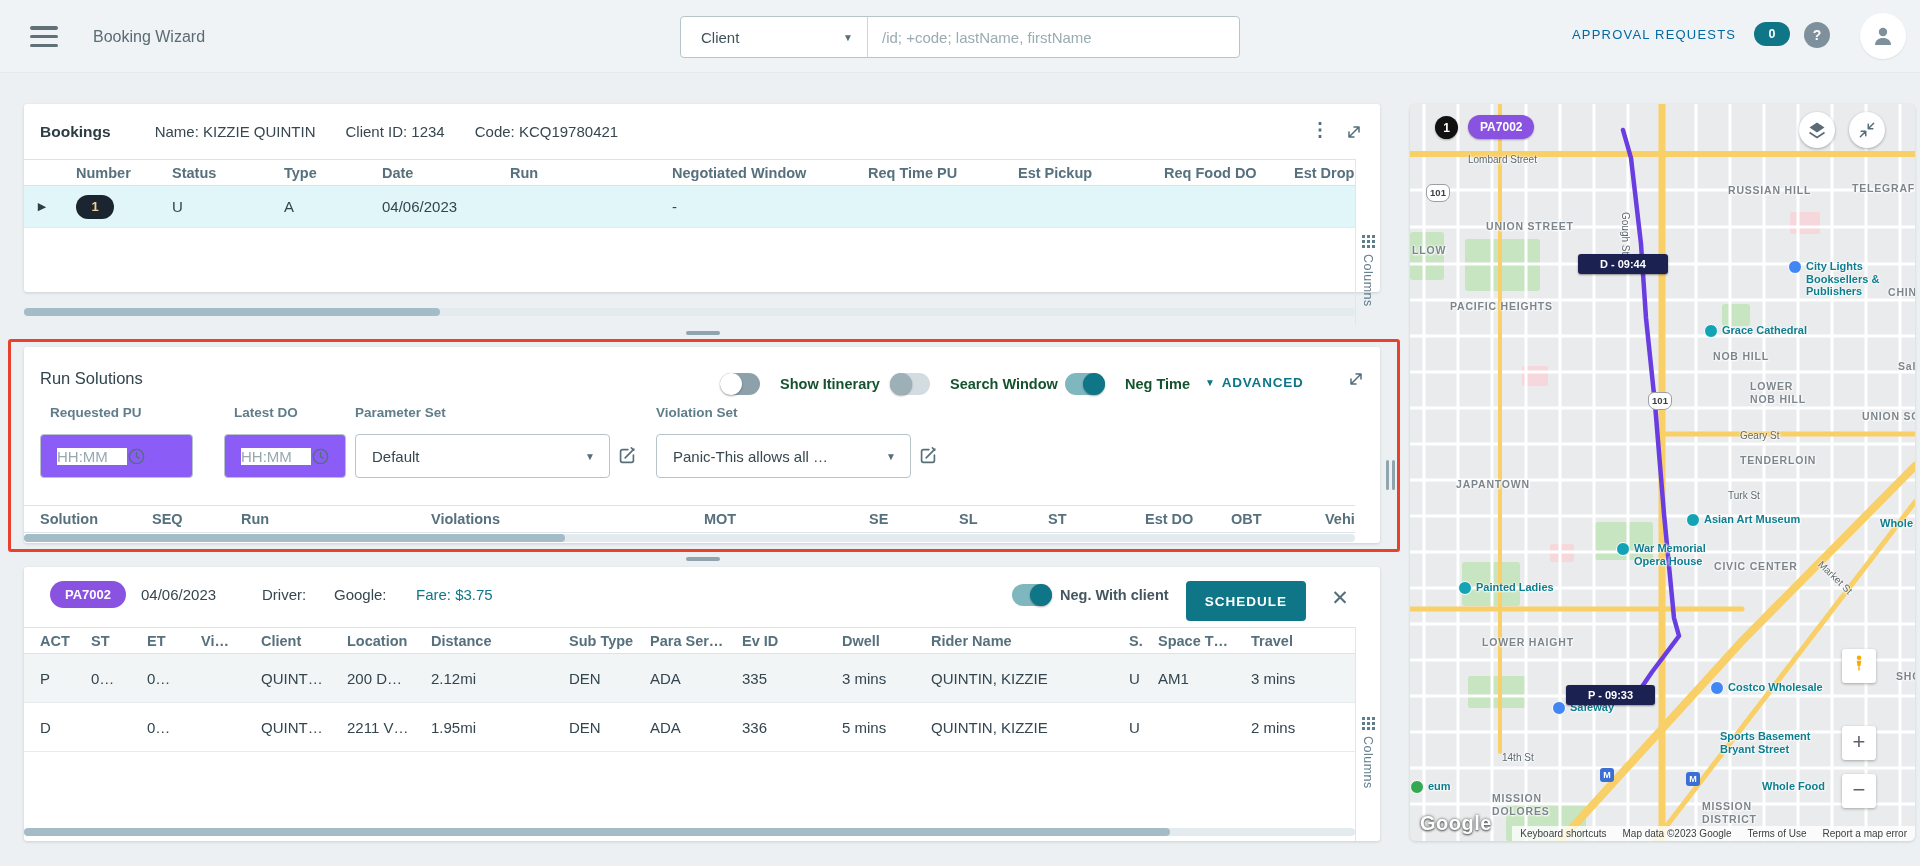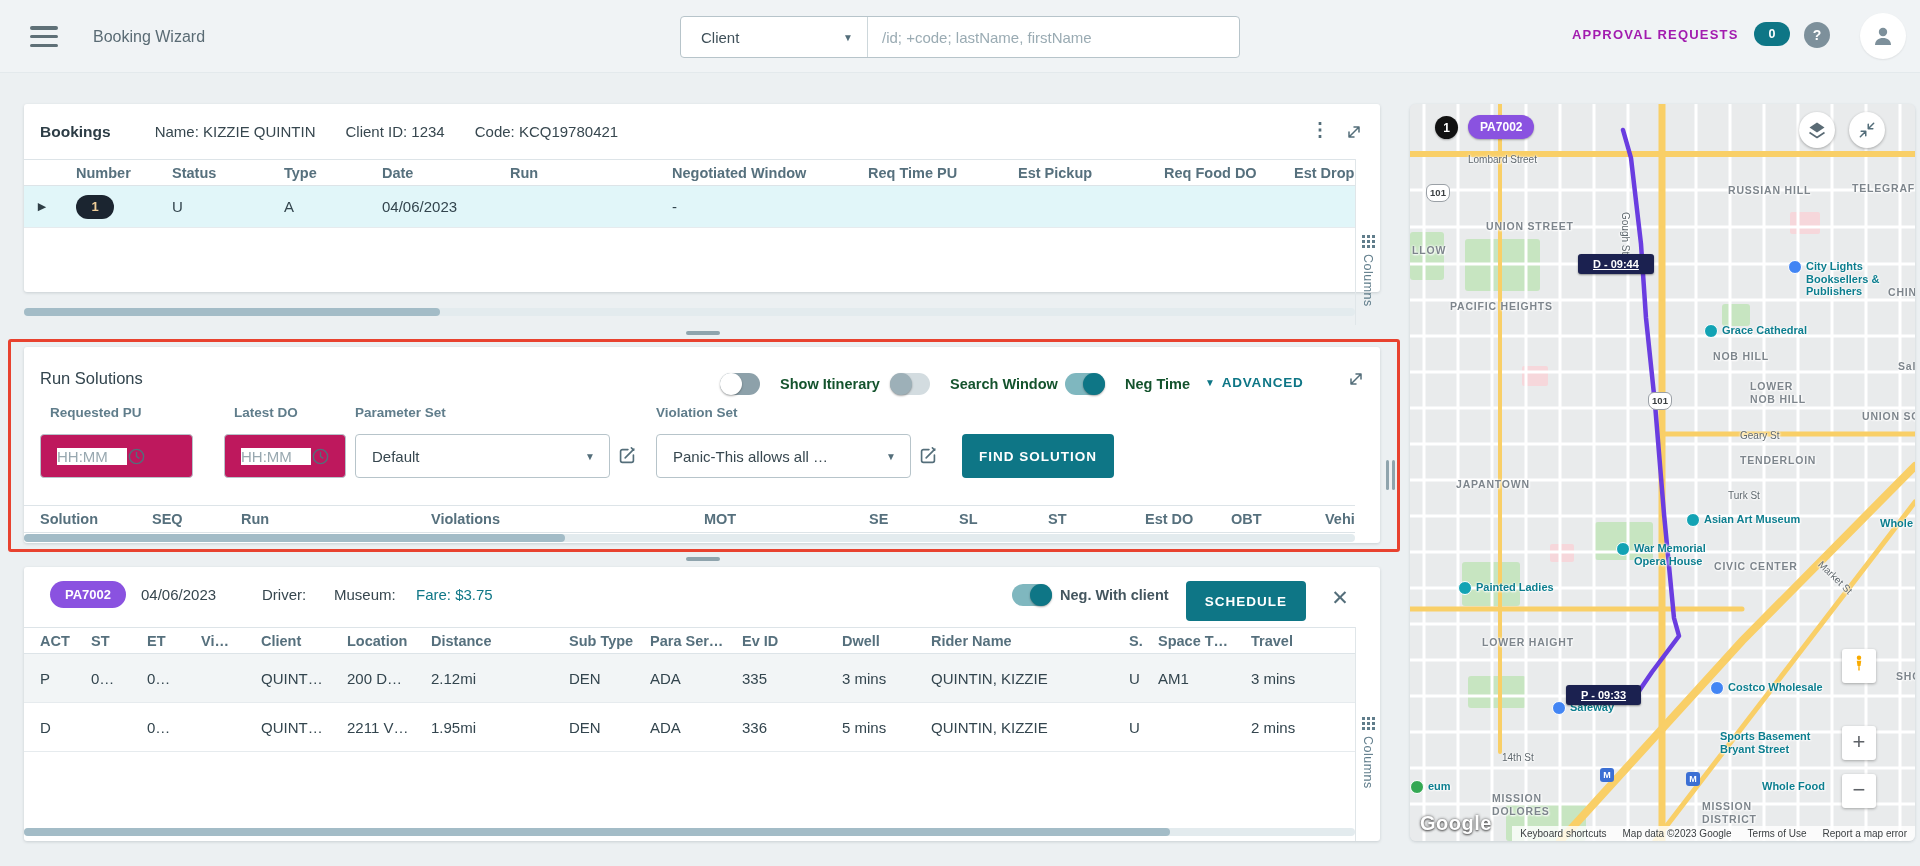--- a/index.html
+++ b/index.html
@@ -10,21 +10,21 @@
   
   #topbar { position:absolute; left:0; top:0; width:1920px; height:73px; background:#f0f3f5; border-bottom:1px solid #e3e9ec; }
   .hamburger { position:absolute; left:30px; top:26px; width:28px; height:21px; display:flex; flex-direction:column; justify-content:space-between; cursor:pointer; }
   .hamburger span { height:3.5px; background:#5f7077; border-radius:2px; }
   .app-title { position:absolute; left:93px; top:28px; font-size:16px; color:#5a6b74; }
   .search-group { position:absolute; left:680px; top:16px; width:560px; height:42px; background:#fff; border:1px solid #b7c4ca; border-radius:4px; display:flex; align-items:stretch; }
   .search-cat { width:186px; display:flex; align-items:center; padding:0 14px 0 20px; color:#3f5059; font-size:15px; cursor:pointer; }
   .search-cat .caret { margin-left:auto; font-size:10px; color:#546e7a; }
   .search-input { flex:1; border:none; border-left:1px solid #cdd7db; outline:none; padding:0 14px; font-size:15px; font-family:"Liberation Sans",sans-serif; color:#37474f; background:transparent; }
   .search-input::placeholder { color:#9aabb3; }
-  .approvals-label { position:absolute; left:1572px; top:27px; font-size:13px; font-weight:bold; letter-spacing:1.2px; color:#a21caf; cursor:pointer; }
+  .approvals-label { position:absolute; left:1572px; top:27px; font-size:13px; font-weight:normal; letter-spacing:1.2px; color:#0369a1; cursor:pointer; }
   .approvals-badge { position:absolute; left:1754px; top:22px; min-width:36px; height:24px; border-radius:12px; background:#0e7686; color:#fff; font-size:12.5px; font-weight:bold; display:flex; align-items:center; justify-content:center; }
   .help-btn { position:absolute; left:1804px; top:22px; width:26px; height:26px; border-radius:50%; background:#7d909b; color:#fff; font-size:14px; font-weight:bold; display:flex; align-items:center; justify-content:center; cursor:pointer; }
   .avatar { position:absolute; left:1860px; top:13px; width:46px; height:46px; border-radius:50%; background:#fff; display:flex; align-items:center; justify-content:center; box-shadow:0 1px 2px rgba(0,0,0,.08); cursor:pointer; }
 
   
   .panel { position:absolute; background:#fff; border-radius:3px; box-shadow:0 1px 3px rgba(40,60,70,.18); }
   #bookings-panel { left:24px; top:104px; width:1356px; height:188px; }
   #solutions-panel { left:24px; top:347px; width:1356px; height:196px;text-decoration:underline; }
   #stops-panel { left:24px; top:567px; width:1356px; height:274px; }
   #red-box { position:absolute; left:8px; top:339px; width:1392px; height:213px; border:3px solid #e8422f; border-radius:3px; z-index:6; pointer-events:none; }
@@ -69,21 +69,21 @@
   .switch { width:40px; height:22px; border-radius:11px; position:relative; cursor:pointer; flex:none; }
   .switch .knob { position:absolute; top:0; width:22px; height:22px; border-radius:50%; box-shadow:0 1px 2px rgba(0,0,0,.35); }
   .switch.off-a { background:#8da1aa; } .switch.off-a .knob { left:0; background:#fff; }
   .switch.off-b { background:#d3dce0; } .switch.off-b .knob { left:0; background:#9db0b8; }
   .switch.on { background:#7fb7bf; } .switch.on .knob { right:0; background:#0e7686; }
   .switch-label { font-size:14.5px; font-weight:bold; color:#14532d; margin-left:20px; white-space:nowrap; }
   .advanced { position:absolute; left:1181px; top:28px; font-size:13.5px; font-weight:bold; letter-spacing:.8px; color:#0e7686; cursor:pointer; display:flex; align-items:center; gap:6px; }
   .advanced .caret { font-size:10px; }
   .rs-expand { position:absolute; left:1322px; top:22px; cursor:pointer; }
   .field-label { position:absolute; top:58px; font-size:13.5px; font-weight:bold; color:#607d8b; }
-  .input-box { position:absolute; top:87px; height:44px; background:#be185d; border:1px solid #b7c4ca; border-radius:4px; display:flex; align-items:center; padding:0 12px 0 16px; cursor:text; }
+  .input-box { position:absolute; top:87px; height:44px; background:#8b5cf6; border:1px solid #b7c4ca; border-radius:4px; display:flex; align-items:center; padding:0 12px 0 16px; cursor:text; }
   .input-box input { border:none; outline:none; width:70px; font-size:15px; font-family:"Liberation Sans",sans-serif; color:#37474f; }
   .input-box input::placeholder { color:#98a8b0; }
   .select-box { position:absolute; top:87px; height:44px; background:#fff; border:1px solid #b7c4ca; border-radius:4px; display:flex; align-items:center; padding:0 14px 0 16px; font-size:15px; color:#37474f; cursor:pointer; }
   .select-box .caret { margin-left:auto; font-size:10px; color:#546e7a; padding-left:12px; }
   .edit-ic { position:absolute; top:98px; cursor:pointer; }
   .primary-btn { position:absolute; background:#0e7686; color:#fff; border:none; border-radius:4px; font-family:"Liberation Sans",sans-serif; font-size:13.5px; font-weight:bold; letter-spacing:1px; cursor:pointer; }
   #find-btn { left:938px; top:87px; width:152px; height:44px; }
   #sol-header { position:absolute; left:0; top:158px; width:1331px; height:28px; }
   #sol-scroll { left:0; top:187px; width:1331px; }
 
@@ -117,21 +117,21 @@
   .map-label.poi::before { content:""; display:none; width:12px; height:12px; border-radius:50%; border:1.5px solid #fff; flex:none; margin-top:0; }
   .map-label.ic-blue::before { display:block; background:#4285f4; }
   .map-label.ic-teal::before { display:block; background:#12a3b4; }
   .map-label.ic-green::before { display:block; background:#34a853; }
   .map-label.metro { width:14px; height:14px; border-radius:3px; background:#3b6fd4; color:#fff; font-size:9px; font-weight:bold; text-align:center; line-height:14px; text-shadow:none; }
   .map-label.shield { width:24px; height:18px; background:#fff; border:1.5px solid #9aa0a6; border-radius:6px 6px 8px 8px; color:#3c4043; font-size:9.5px; font-weight:bold; text-align:center; line-height:15px; text-shadow:none; }
   .stop-marker { position:absolute; left:25px; top:12px; width:23px; height:23px; border-radius:50%; background:#111; color:#fff; font-size:12px; font-weight:bold; display:flex; align-items:center; justify-content:center; box-shadow:0 1px 2px rgba(0,0,0,.3); }
   .map-run-badge { position:absolute; left:58px; top:11px; height:24px; padding:0 12px; border-radius:12px; background:#8a52e0; color:#fff; font-size:12px; font-weight:bold; display:flex; align-items:center; box-shadow:0 1px 2px rgba(0,0,0,.3); }
   .map-btn { position:absolute; width:36px; height:36px; border-radius:50%; background:#fff; box-shadow:0 1px 3px rgba(0,0,0,.3); display:flex; align-items:center; justify-content:center; cursor:pointer; }
   #layers-btn { left:389px; top:8px; } #collapse-btn { left:439px; top:8px; }
-  .time-badge { position:absolute; height:20px; padding:0 15px; border-radius:3px; background:#1b2150; color:#fff; font-size:11px; font-weight:bold; line-height:20px; box-shadow:0 1px 2px rgba(0,0,0,.4);text-decoration:underline; }
+  .time-badge { position:absolute; height:20px; padding:0 22px; border-radius:3px; background:#1b2150; color:#fff; font-size:11px; font-weight:bold; line-height:20px; box-shadow:0 1px 2px rgba(0,0,0,.4); }
   #d-badge { left:168px; top:150px; } #p-badge { left:156px; top:581px; }
   .sq-btn { position:absolute; left:432px; width:34px; height:34px; background:#fff; border-radius:3px; box-shadow:0 1px 3px rgba(0,0,0,.3); color:#5f6368; font-size:22px; text-align:center; line-height:32px; cursor:pointer; }
   #pegman { top:545px; } #zoom-in { top:622px; } #zoom-out { top:670px; }
   #gmap-logo { position:absolute; left:10px; bottom:6px; font-size:20px; font-weight:bold; color:#fff; letter-spacing:.5px; text-shadow:0 0 3px rgba(68,68,68,.9),0 1px 2px rgba(68,68,68,.8); }
   #attribution { position:absolute; right:0; bottom:0; height:15px; background:rgba(255,255,255,.8); display:flex; align-items:center; gap:16px; padding:0 8px; font-size:10px; color:#3c4043; }
   #attribution span { white-space:nowrap; }
 
   .ic { stroke:#546e7a; fill:none; stroke-width:1.8; stroke-linecap:round; stroke-linejoin:round; }
 </style>
 </head>
@@ -284,21 +284,20 @@
     <div class="select-box" style="left:632px;width:255px">
       <span>Panic-This allows all …</span>
       <span class="caret">▼</span>
     </div>
     <div class="edit-ic" style="left:893px">
       <svg width="22" height="22" viewBox="0 0 24 24" class="ic">
           <path d="M13 5H7a2 2 0 0 0-2 2v10a2 2 0 0 0 2 2h10a2 2 0 0 0 2-2v-6"></path>
           <path d="M10 14l9.5-9.5M16.8 3.2l2.5 2.5"></path>
         </svg>
     </div>
-    <button class="primary-btn" id="find-btn">FIND SOLUTION</button>
 
     <div class="thead sol-grid" id="sol-header">
       <div data-list="run_solutions.columns">
         
       <div class="th">Solution</div><div class="th">SEQ</div><div class="th">Run</div><div class="th">Violations</div><div class="th">MOT</div><div class="th">SE</div><div class="th">SL</div><div class="th">ST</div><div class="th">Est DO</div><div class="th">OBT</div><div class="th">Vehicle</div></div>
     </div>
     <div class="hscroll" id="sol-scroll">
         <div class="thumb" style="width:541px"></div>
       </div>
   </section>
@@ -307,21 +306,21 @@
   <div class="divider-handle" id="div2"></div>
   <div id="panel-drag">
       <i></i>
       <i></i>
     </div>
 
   <section class="panel" id="stops-panel">
     <div class="run-badge">PA7002</div>
     <span class="st-meta" style="left:117px">04/06/2023</span>
     <span class="st-meta" style="left:238px">Driver:</span>
-    <span class="st-meta" style="left:310px">Museum:</span>
+    <span class="st-meta" style="left:310px">Google:</span>
     <span class="st-meta fare" style="left:392px">Fare: $3.75</span>
     <div class="switch on" id="st-toggle">
         <div class="knob"></div>
       </div>
     <span id="st-toggle-label">Neg. With client</span>
     <button class="primary-btn" id="schedule-btn">SCHEDULE</button>
     <div class="close-x">✕</div>
 
     <div class="thead stop-grid" id="st-header">
       <div data-list="itinerary.columns">

